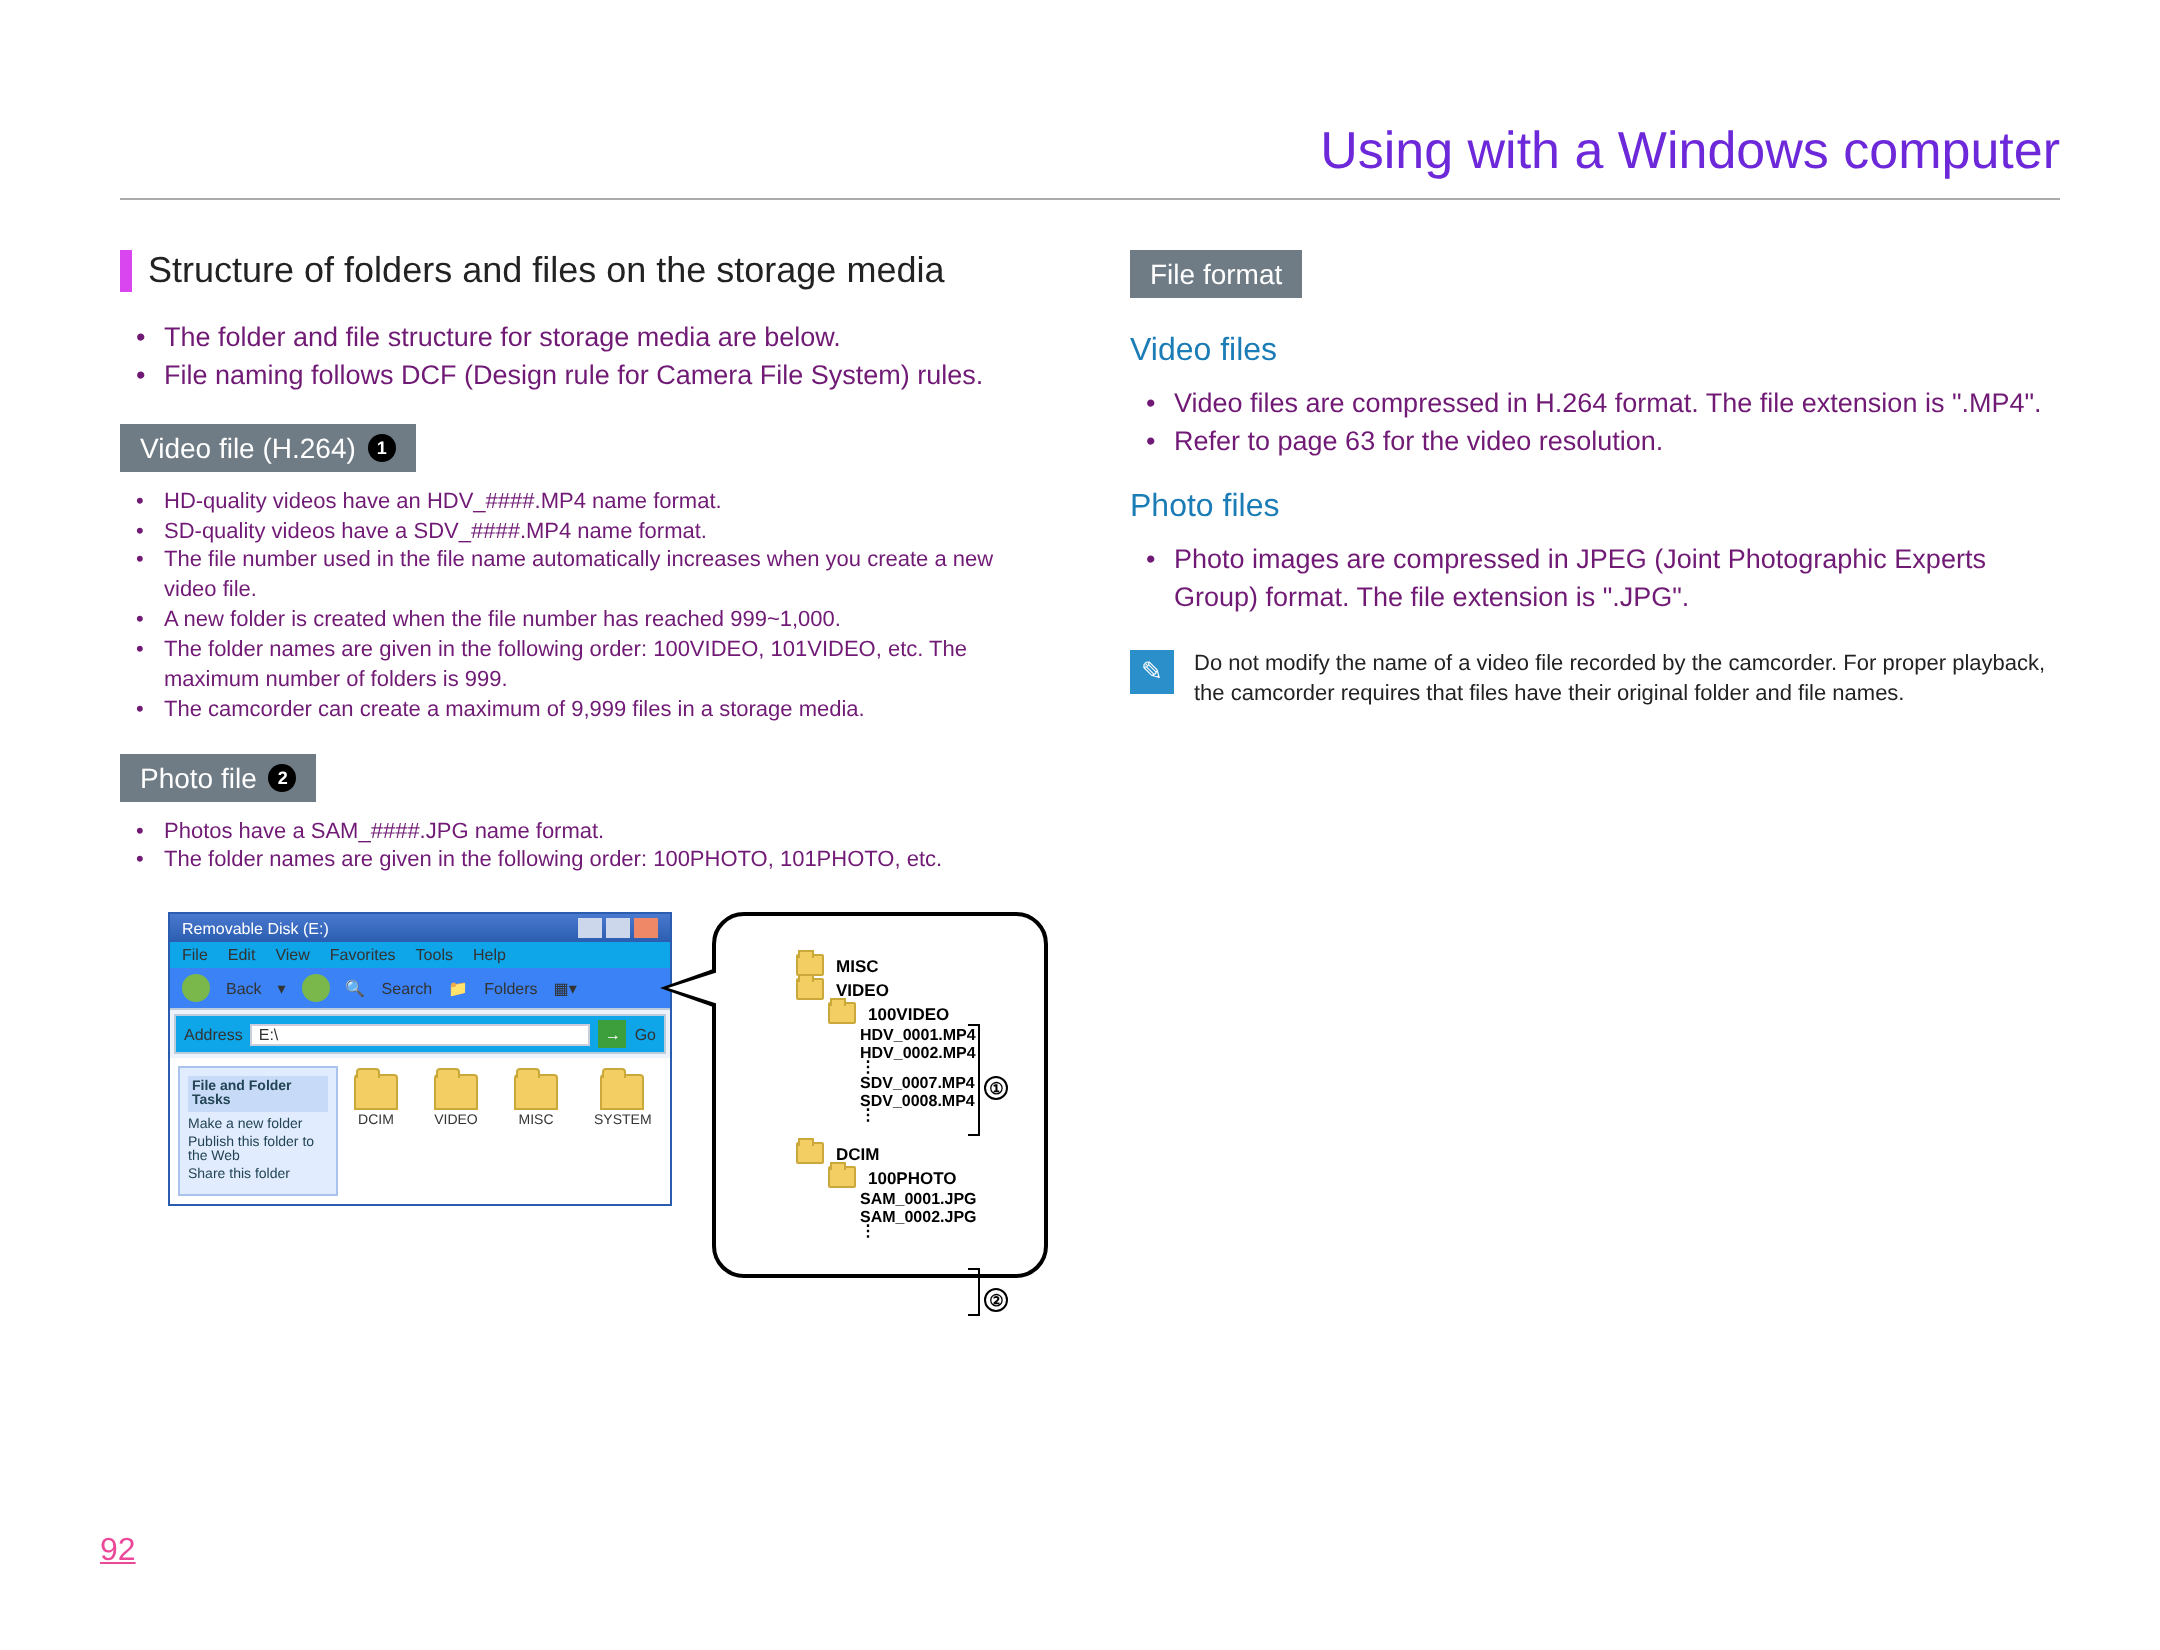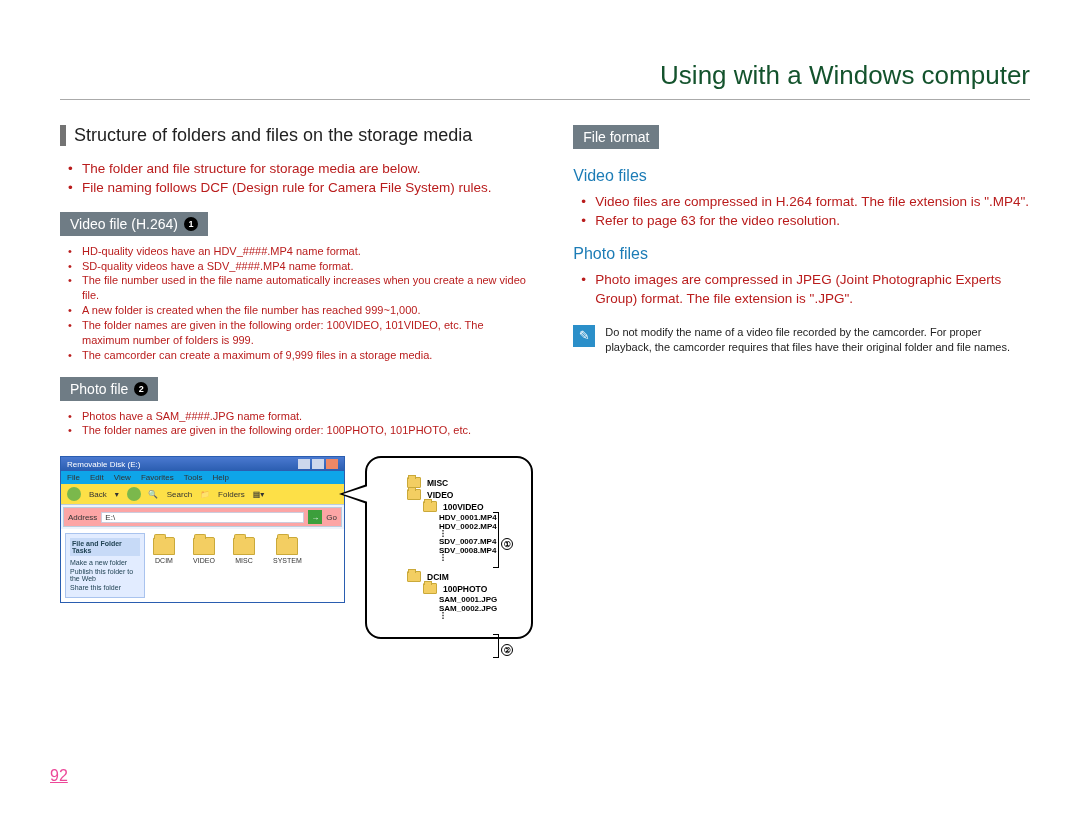--- a/index.html
+++ b/index.html
@@ -9,49 +9,49 @@
     height: 825px;
     background: #fff;
     color: #333;
     position: relative;
     padding: 60px 50px 40px 60px;
   }
   .page-title {
     text-align: right;
     font-size: 26px;
     font-weight: 300;
-    color: #14532d;
+    color: #6d28d9;
     border-bottom: 1px solid #aaa;
     padding-bottom: 8px;
     margin-bottom: 25px;
   }
   .cols {
     display: flex;
     gap: 40px;
   }
   .col { flex: 1; }
   .section-heading {
-    border-left: 6px solid #737373;
+    border-left: 6px solid #d946ef;
     padding-left: 8px;
     font-size: 18px;
     font-weight: 400;
     color: #222;
     margin-bottom: 14px;
   }
   ul.bullets {
     list-style: none;
     padding-left: 8px;
     margin-bottom: 14px;
   }
   ul.bullets li {
     position: relative;
     padding-left: 14px;
     font-size: 13.5px;
     line-height: 1.4;
-    color: #b91c1c;
+    color: #701a75;
   }
   ul.bullets li::before {
     content: "•";
     position: absolute;
     left: 0;
     top: 0;
   }
   ul.bullets.small li { font-size: 11px; line-height: 1.35; }
   .pill {
     display: inline-flex;
@@ -104,51 +104,52 @@
   }
 
   
   .diagram-area {
     display: flex;
     gap: 20px;
     margin-top: 18px;
     align-items: flex-start;
   }
   .explorer {
-    width: 285px;
+    width: 252px;
     border: 1px solid #2a5db0;
     background: #eef3fb;
     font-size: 8px;
+    margin-left: 24px;
   }
   .exp-title {
     background: linear-gradient(#4a79d0,#2a5db0);
     color: #fff;
     padding: 2px 6px;
     display: flex; justify-content: space-between; align-items: center;
   }
   .exp-title .btns { display: flex; gap: 2px; }
   .exp-title .btn { width: 12px; height: 10px; background:#e86; display:inline-block; }
   .exp-title .btn.min { background:#ccd7ec; }
   .exp-title .btn.max { background:#ccd7ec; }
   .exp-menu {
     background: #0ea5e9;
     padding: 2px 6px;
     font-size: 8px;
     color: #333;
     display: flex; gap: 10px;
   }
   .exp-tool {
-    background: #fde047;
+    background: #3b82f6;
     padding: 3px 6px;
     display: flex; gap: 8px; align-items: center;
     border-bottom:1px solid #bcd;
   }
   .exp-tool .ticon { width:14px;height:14px;background:#7bb84c;border-radius:50%; }
   .exp-addr {
-    background:#fca5a5; padding:2px 4px; margin:2px; display:flex; gap:4px; align-items:center;
+    background:#0ea5e9; padding:2px 4px; margin:2px; display:flex; gap:4px; align-items:center;
     border:1px solid #bcd;
   }
   .exp-addr .go { background:#3c9f3c; color:#fff; width:14px;height:14px; display:flex;align-items:center;justify-content:center;font-size:8px; }
   .exp-body { display:flex; background:#fff; min-height:60px; }
   .exp-side {
     width: 80px;
     background:#e2ecff;
     border:1px solid #a9c3ee;
     margin:4px;
     padding:4px;

